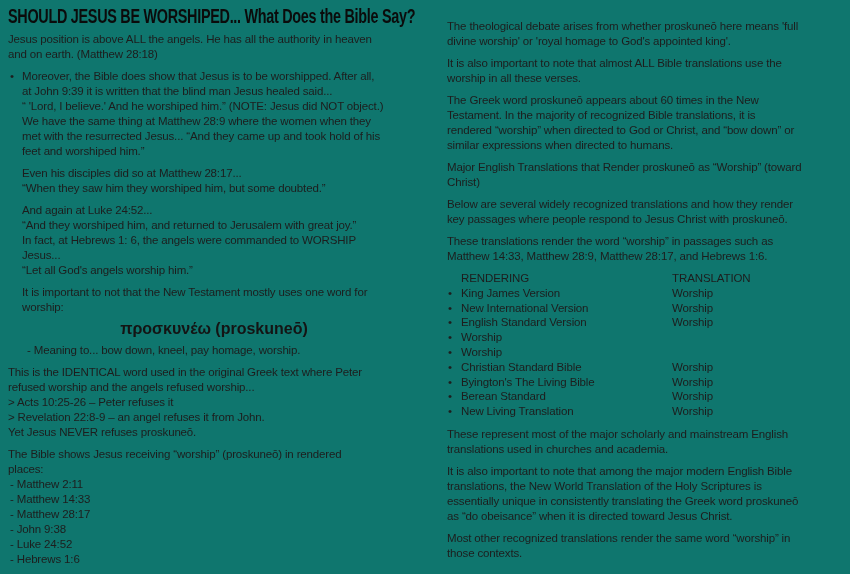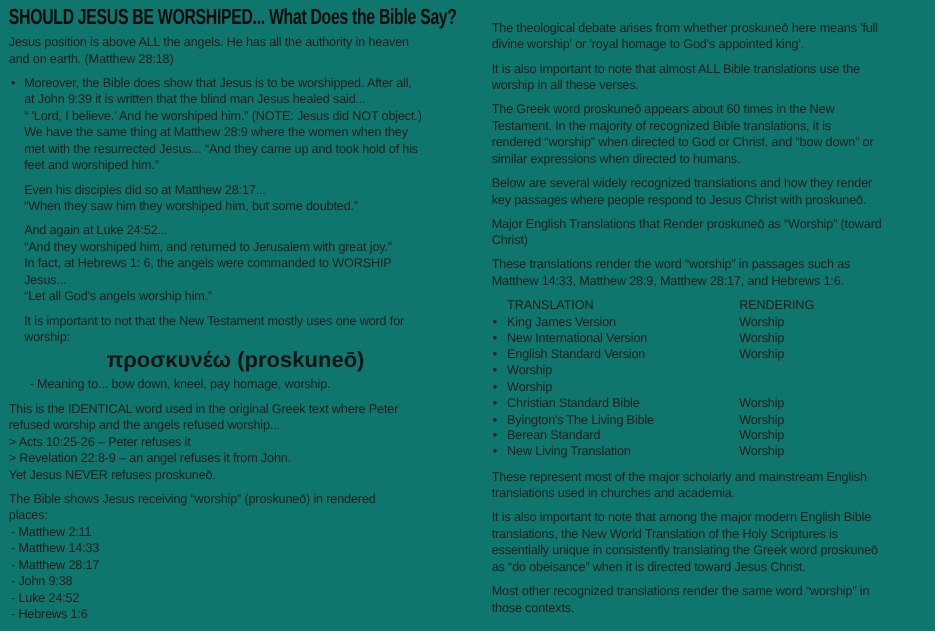--- a/index.html
+++ b/index.html
@@ -16,21 +16,21 @@
   .ind2{margin-left:19px;}
   .title{
     font-size:20px;line-height:25px;font-weight:bold;color:#0b0b0b;
     white-space:nowrap;transform:scaleX(0.72);transform-origin:0 50%;
     letter-spacing:-0.4px;margin:0 0 3px 0;
   }
   .bullet-para{display:flex;margin:0 0 7px 0;}
   .bullet-glyph{flex:none;width:12px;margin-left:2px;}
   .bullet-text{white-space:pre-line;}
   .greek{
-    font-size:20px;line-height:25px;font-weight:bold;letter-spacing:0;
+    font-size:16px;line-height:25px;font-weight:bold;letter-spacing:0;
     text-align:center;width:412px;margin:0 0 2px 0;color:#141414;
   }
   .places div{margin-left:2px;line-height:14.9px;}
   .ttable{margin:7px 0 8px 1px;}
   .trow{display:grid;grid-template-columns:13px 211px auto;line-height:14.8px;}
   .thead .tcell{letter-spacing:-0.1px;}
   .tcell{white-space:nowrap;}
 </style>
 </head>
 <body>
@@ -90,32 +90,32 @@
 
   <div class="col col-right">
     <p class="para">The theological debate arises from whether proskuneō here means 'full
 divine worship' or 'royal homage to God's appointed king'.</p>
     <p class="para">It is also important to note that almost ALL Bible translations use the
 worship in all these verses.</p>
     <p class="para">The Greek word proskuneō appears about 60 times in the New
 Testament. In the majority of recognized Bible translations, it is
 rendered “worship” when directed to God or Christ, and “bow down” or
 similar expressions when directed to humans.</p>
+    <p class="para">Major English Translations that Render proskuneō as “Worship” (toward
+Christ)</p>
     <p class="para">Below are several widely recognized translations and how they render
 key passages where people respond to Jesus Christ with proskuneō.</p>
-    <p class="para">Major English Translations that Render proskuneō as “Worship” (toward
-Christ)</p>
     <p class="para">These translations render the word “worship” in passages such as
 Matthew 14:33, Matthew 28:9, Matthew 28:17, and Hebrews 1:6.</p>
 
     <div class="ttable">
       <div class="trow thead">
         <span class="tcell"></span>
+        <span class="tcell">RENDERING</span>
         <span class="tcell">TRANSLATION</span>
-        <span class="tcell">RENDERING</span>
       </div>
       <div class="trow">
         <span class="tcell">•</span>
         <span class="tcell">King James Version</span>
         <span class="tcell">Worship</span>
       </div>
       <div class="trow">
         <span class="tcell">•</span>
         <span class="tcell">New International Version</span>
         <span class="tcell">Worship</span>

